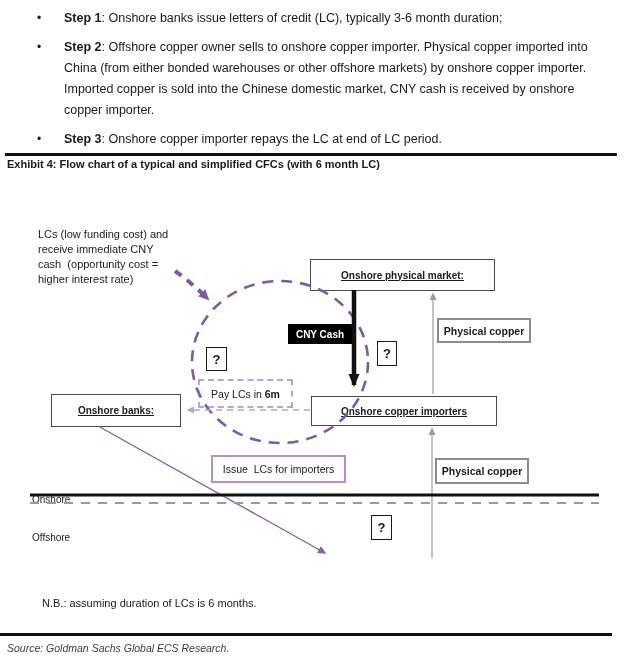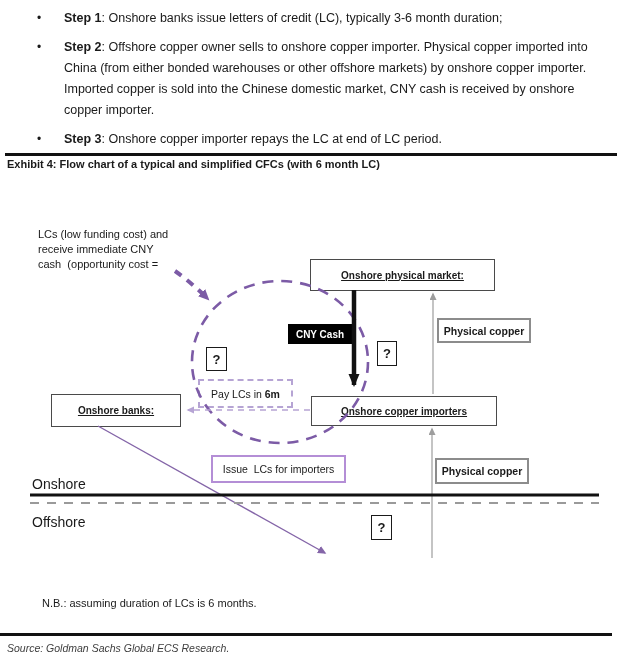--- a/index.html
+++ b/index.html
@@ -44,21 +44,21 @@
   .issuebox{
     position:absolute;background:#fff;border:2px solid #b48ed6;
     display:flex;align-items:center;justify-content:center;
     font-size:10.5px;white-space:pre;z-index:2;
   }
   .qbox{
     position:absolute;background:#fff;border:1.5px solid #1a1a1a;
     display:flex;align-items:center;justify-content:center;
     font-size:13px;font-weight:bold;z-index:4;
   }
-  .region-label{position:absolute;font-size:14px;}
+  .region-label{position:absolute;font-size:10px;margin-top:18px;}
   .nb-note{position:absolute;left:42px;top:597px;font-size:11px;}
   svg.overlay{position:absolute;left:0;top:0;z-index:5;pointer-events:none;}
 </style>
 </head>
 <body>
 
 <div class="page">
 
   <div class="steps">
     <div class="step">
@@ -75,20 +75,21 @@
     </div>
   </div>
 
   <div class="hr1"></div>
   <div class="exhibit-title">Exhibit 4: Flow chart of a typical and simplified CFCs (with 6 month LC)</div>
 
   <div class="annotation">
     <div>LCs (low funding cost) and</div>
     <div>receive immediate CNY</div>
     <div>cash  (opportunity cost =</div>
+    <div>higher interest rate)</div>
   </div>
 
   <div class="node" style="left:310px;top:259px;width:183px;height:30px;">Onshore physical market:</div>
   <div class="node" style="left:311px;top:396px;width:184px;height:28px;">Onshore copper importers</div>
   <div class="node" style="left:51px;top:394px;width:128px;height:31px;">Onshore banks:</div>
 
   <div class="graybox" style="left:437px;top:318px;width:90px;height:21px;">Physical copper</div>
   <div class="graybox" style="left:435px;top:458px;width:90px;height:22px;">Physical copper</div>
   <div class="cny" style="left:288px;top:324px;width:64px;height:20px;">CNY Cash</div>
   <div class="paybox" style="left:198px;top:379px;width:91px;height:25px;"><span>Pay LCs in </span><b>6m</b></div>

